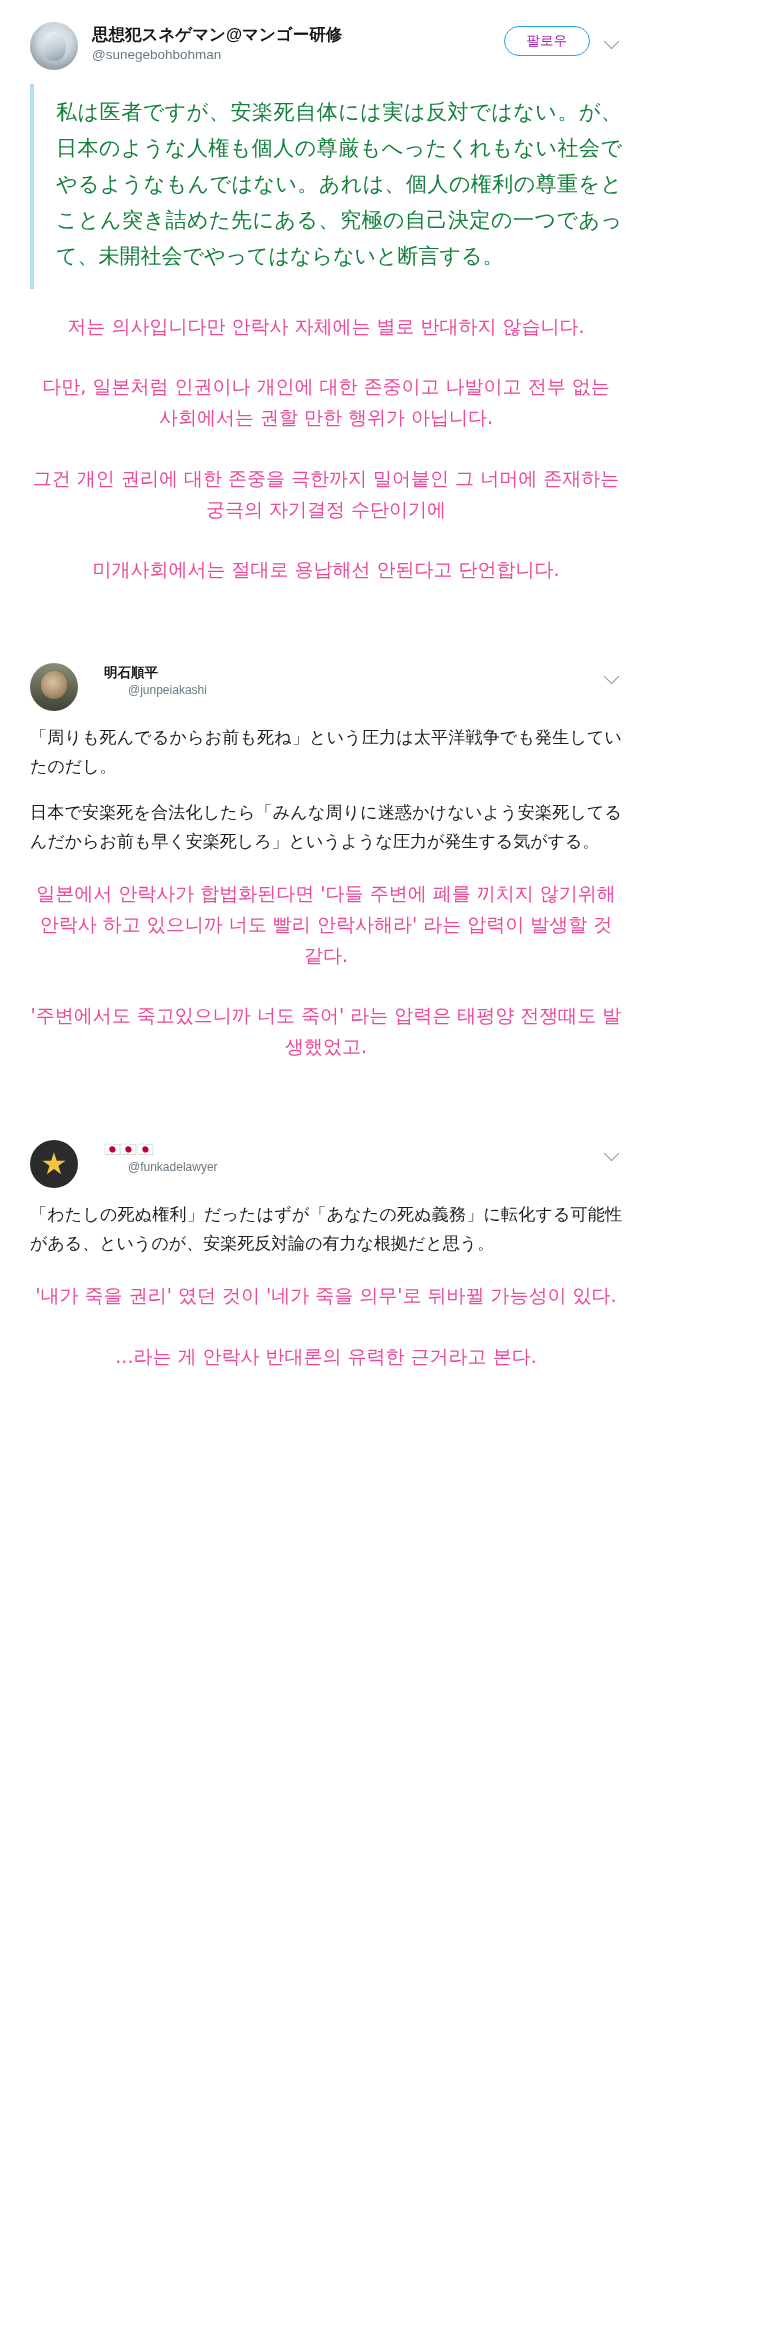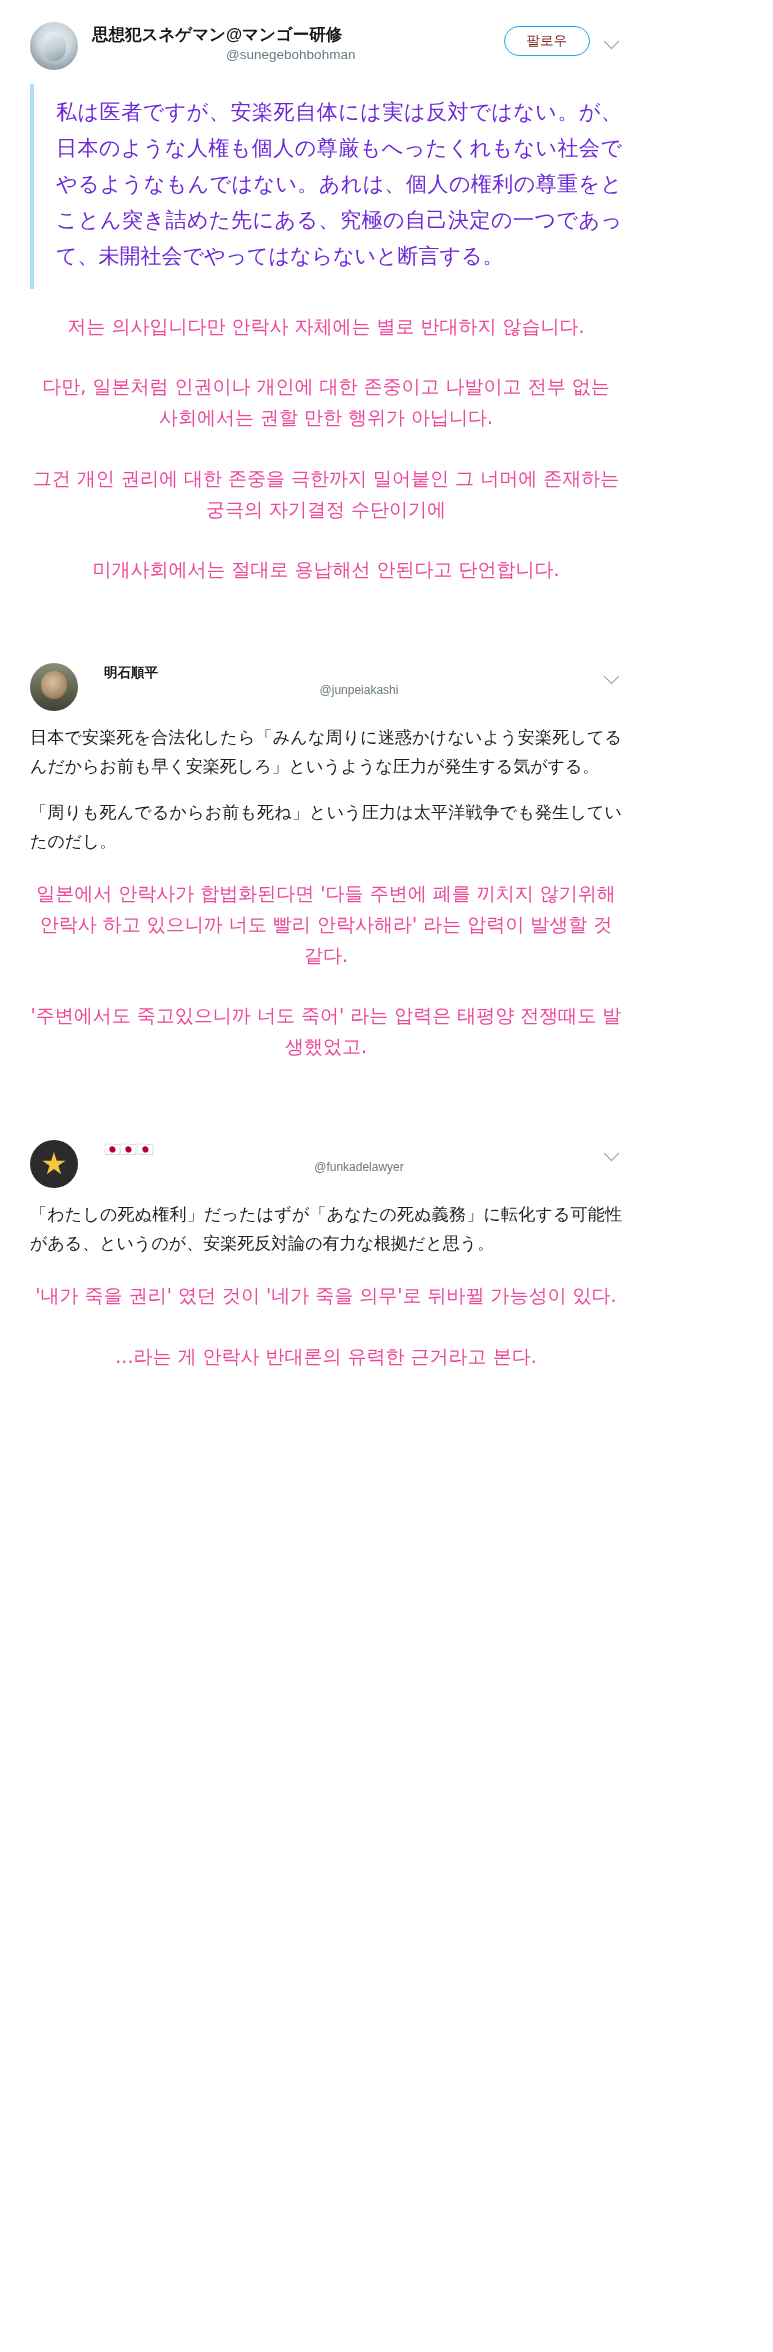--- a/index.html
+++ b/index.html
@@ -93,34 +93,33 @@
     white-space: nowrap;
     overflow: hidden;
     text-overflow: ellipsis;
   }
   .display-name.small { font-size: 13.5px; margin-left: 12px; }
   .handle {
     font-size: 13.5px;
     color: #697882;
     line-height: 1.3;
     margin-top: 1px;
-    text-align: center;
   }
   .handle.small { font-size: 12px; margin-left: 36px; }
 
   .head-actions {
     display: flex;
     align-items: center;
     gap: 14px;
     flex: 0 0 auto;
     padding-top: 4px;
   }
   .follow-btn {
     border: 1px solid #1da1f2;
-    color: #7f1d1d;
+    color: #a21caf;
     background: #fff;
     border-radius: 20px;
     font-size: 13.5px;
     padding: 6px 22px;
     cursor: pointer;
     font-family: "Liberation Sans", sans-serif;
     line-height: 1.2;
     white-space: nowrap;
   }
   .chevron {
@@ -140,21 +139,21 @@
     transform: rotate(45deg);
   }
 
   
   .jp-block {
     margin: 14px 0 0 0;
     padding: 10px 0 14px 22px;
     border-left: 4px solid #aee0ef;
     font-size: 21px;
     line-height: 1.72;
-    color: #6d28d9;
+    color: #15803d;
     text-align: justify;
     font-family: "DejaVu Sans", "Liberation Sans", sans-serif;
   }
   .jp-body {
     margin: 12px 0 0 0;
     font-size: 17px;
     line-height: 1.72;
     color: #1b1b1b;
     text-align: justify;
     font-family: "DejaVu Sans", "Liberation Sans", sans-serif;
@@ -215,22 +214,22 @@
       <div class="names">
         <div class="display-name small">明石順平</div>
         <div class="handle small">@junpeiakashi</div>
       </div>
       <div class="head-actions">
         <span class="chevron"></span>
       </div>
     </div>
 
     <div class="jp-body">
+      <p>「周りも死んでるからお前も死ね」という圧力は太平洋戦争でも発生していたのだし。</p>
       <p>日本で安楽死を合法化したら「みんな周りに迷惑かけないよう安楽死してるんだからお前も早く安楽死しろ」というような圧力が発生する気がする。</p>
-      <p>「周りも死んでるからお前も死ね」という圧力は太平洋戦争でも発生していたのだし。</p>
     </div>
   </div>
 
   <div class="kr-block">
     <p>일본에서 안락사가 합법화된다면 '다들 주변에 폐를 끼치지 않기위해 안락사 하고 있으니까 너도 빨리 안락사해라' 라는 압력이 발생할 것 같다.</p>
     <p>'주변에서도 죽고있으니까 너도 죽어' 라는 압력은 태평양 전쟁때도 발생했었고.</p>
   </div>
 
   <div class="gap-lg"></div>
 

